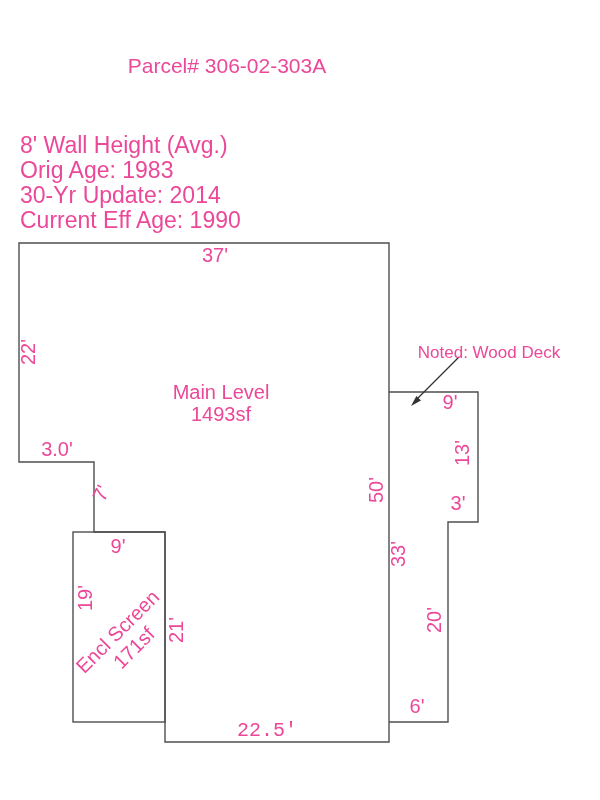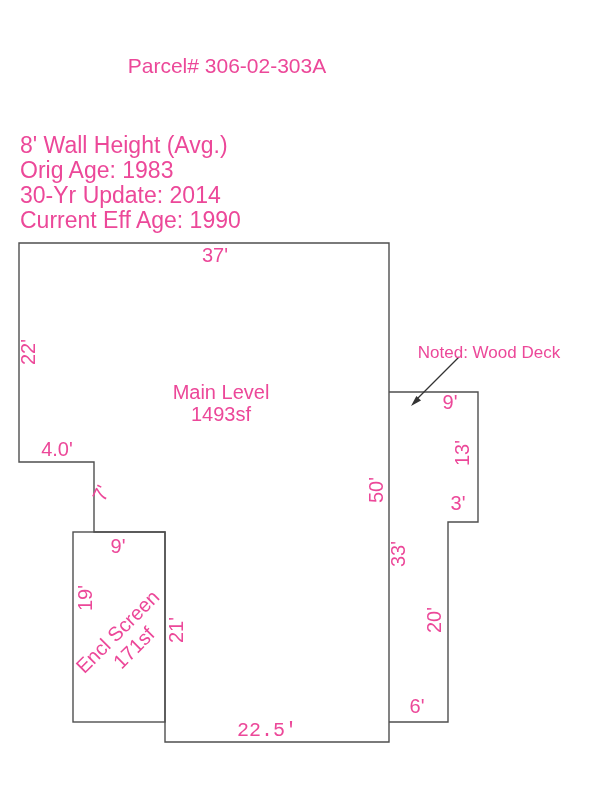--- a/index.html
+++ b/index.html
@@ -56,21 +56,21 @@
     <div>Encl Screen</div>
     <div>171sf</div>
   </div>
 
   <div class="lbl ctr noted" style="left:489px;top:352px;">
     <div>Noted: Wood Deck</div>
   </div>
 
   <div class="lbl" style="left:215px;top:255px;">37'</div>
   <div class="lbl r90" style="left:28px;top:352px;">22'</div>
-  <div class="lbl" style="left:57px;top:449px;">4.0'</div>
+  <div class="lbl" style="left:57px;top:449px;">3.0'</div>
   <div class="lbl r65" style="left:101px;top:493px;">7'</div>
   <div class="lbl r90" style="left:376px;top:490px;">50'</div>
   <div class="lbl r90" style="left:176px;top:630px;">21'</div>
   <div class="lbl" style="left:267px;top:731px;font-family:Liberation Mono, monospace;">22.5'</div>
 
   <div class="lbl" style="left:118px;top:546px;">9'</div>
   <div class="lbl r90" style="left:85px;top:598px;">19'</div>
 
   <div class="lbl" style="left:450px;top:402px;">9'</div>
   <div class="lbl r90" style="left:462px;top:453px;">13'</div>

